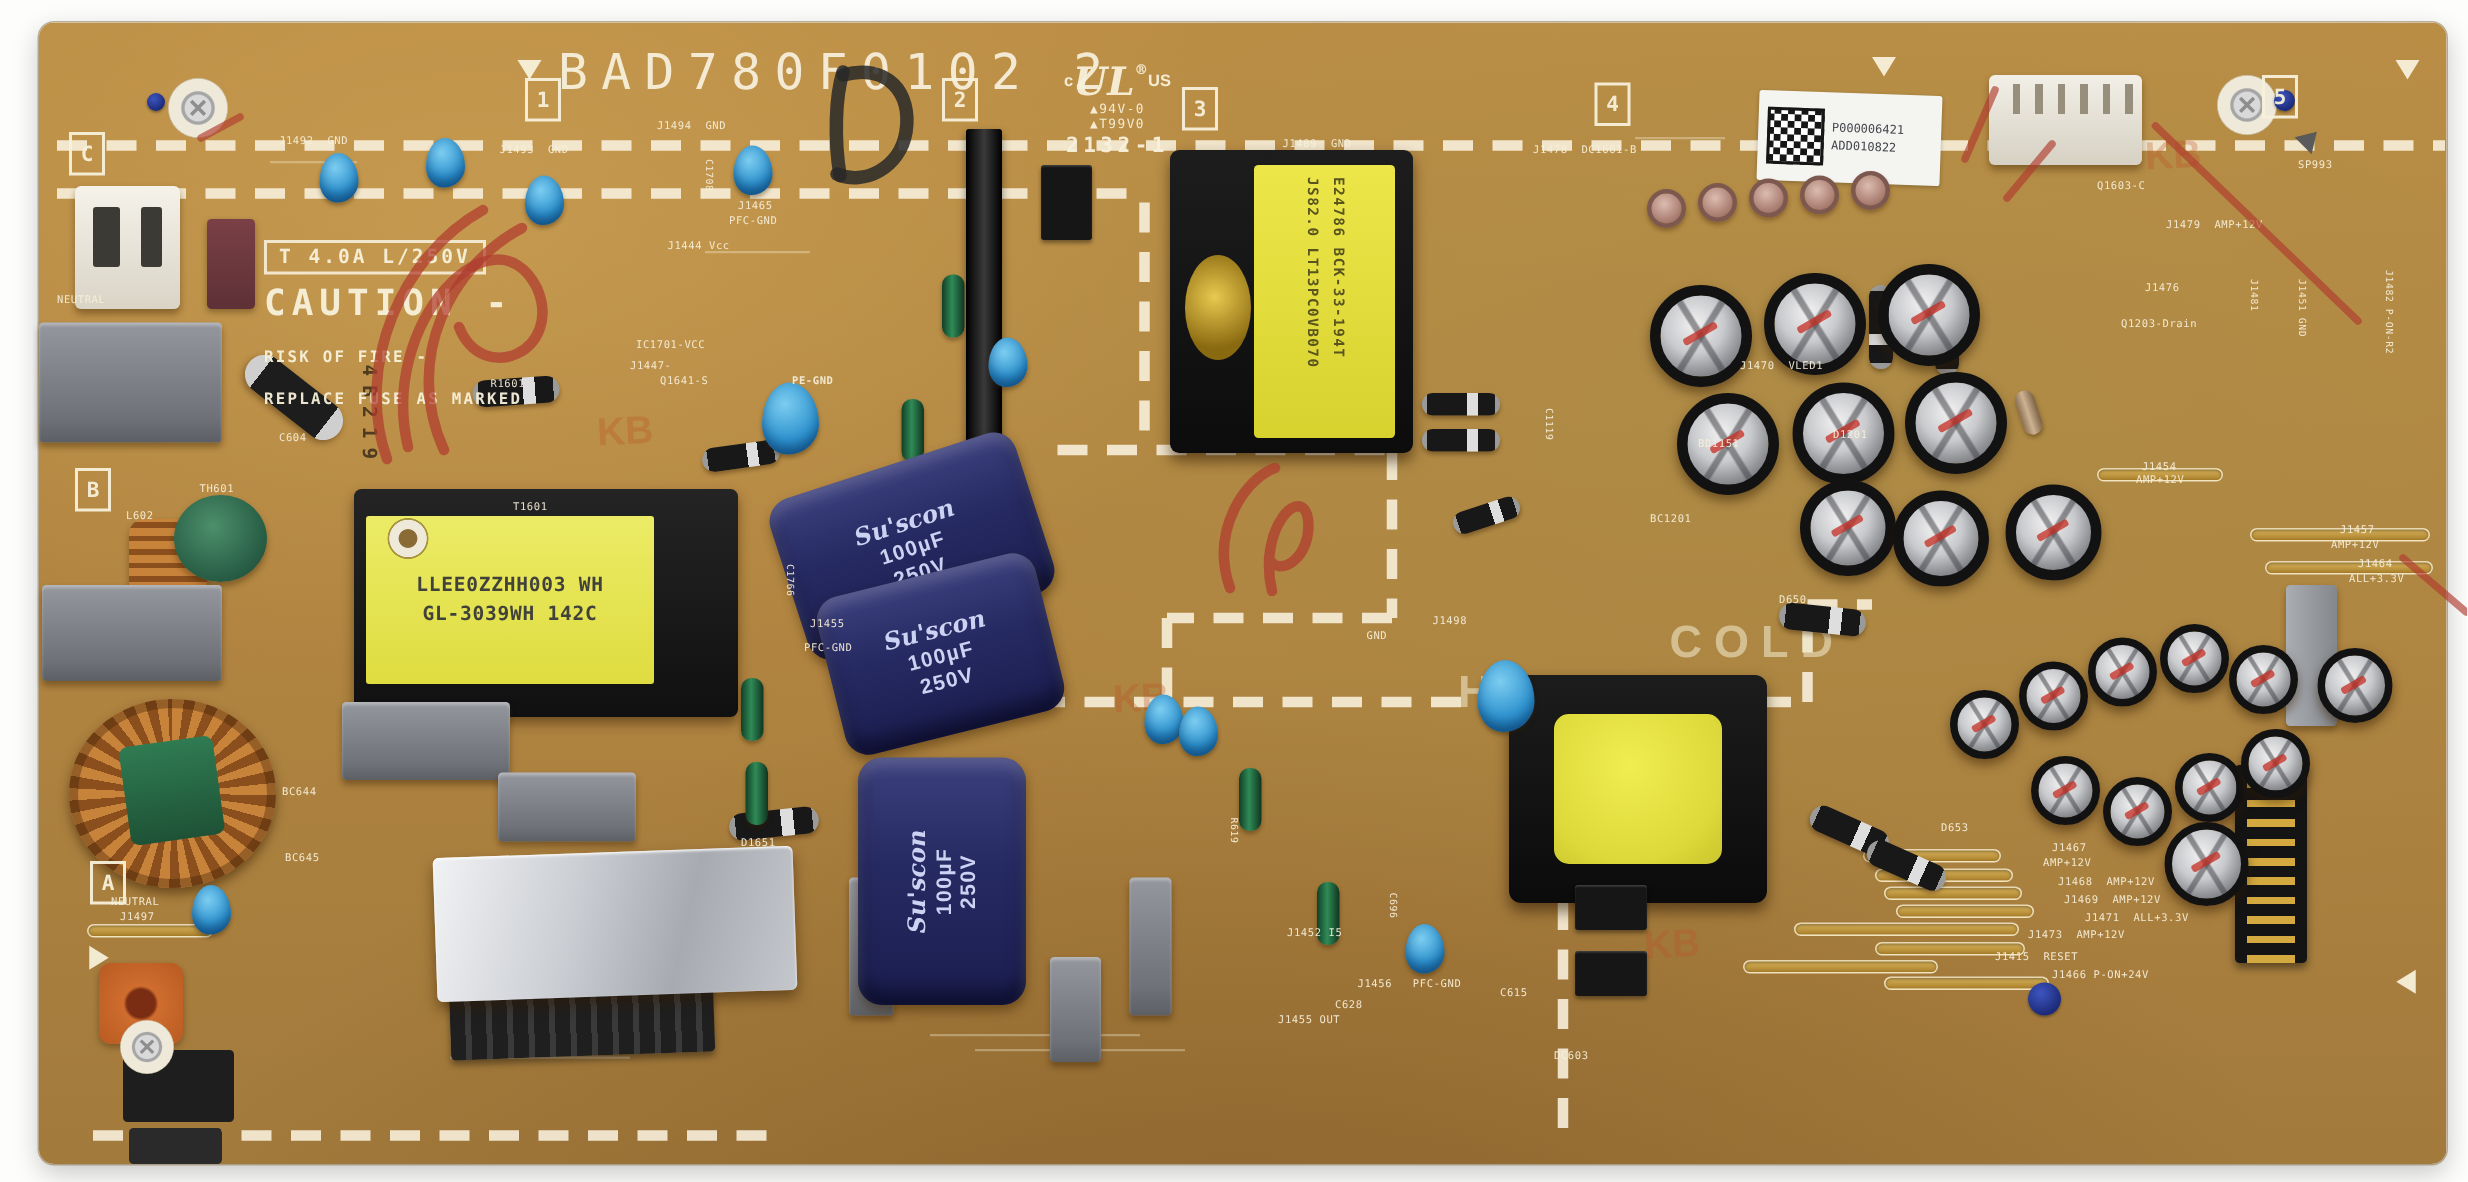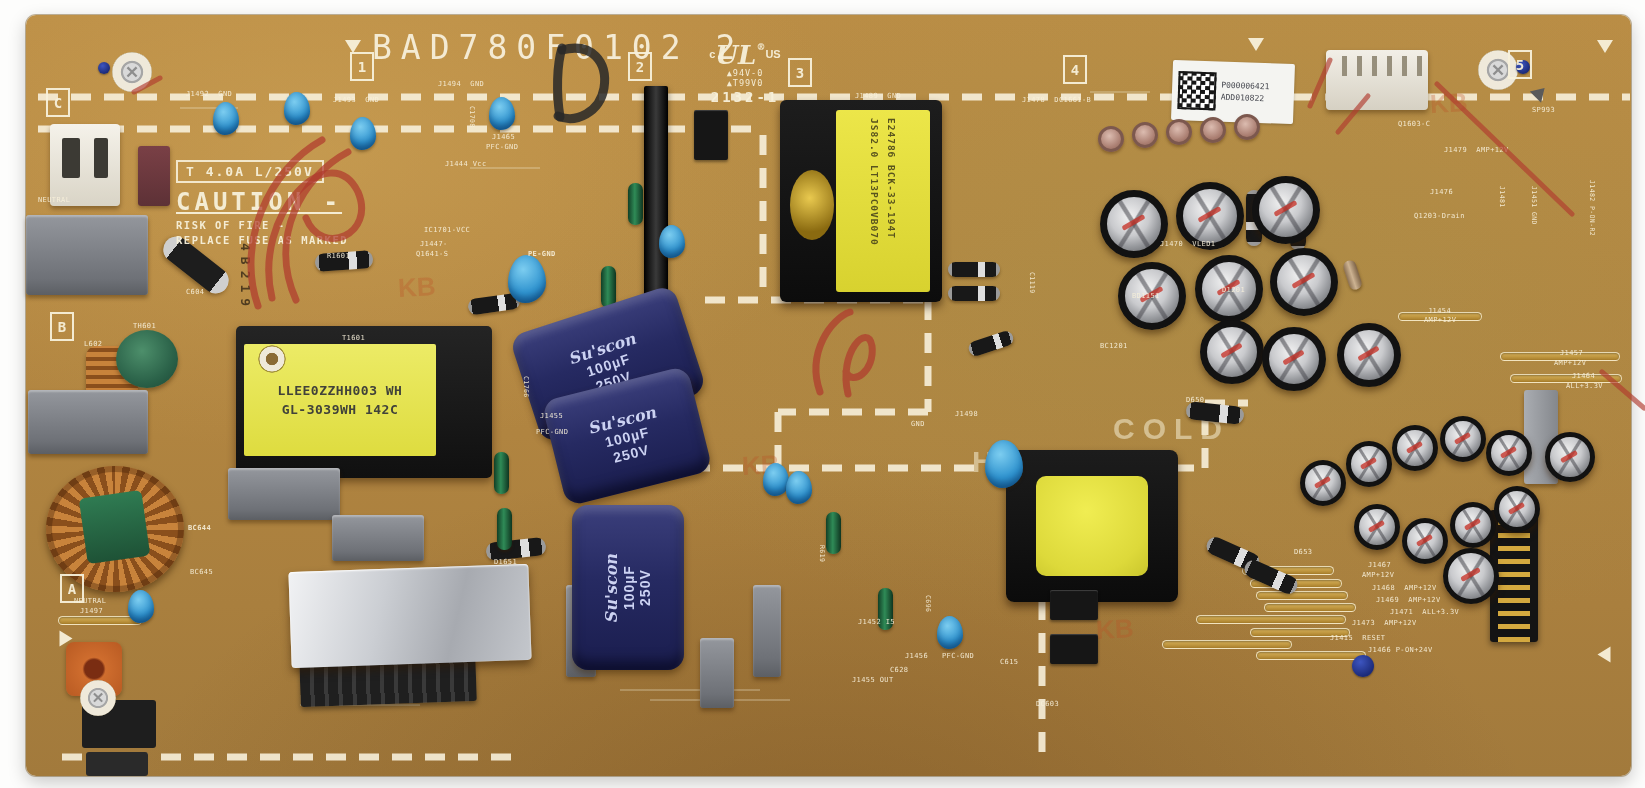--- a/index.html
+++ b/index.html
@@ -24,22 +24,22 @@
   .marker{width:20px;height:25px;border:2.5px solid rgba(247,240,218,.95);color:rgba(247,240,218,.95);
       font:bold 14px "DejaVu Sans Mono",monospace;display:flex;align-items:center;justify-content:center;z-index:22;}
   .wm{font:bold 26px "Liberation Sans",sans-serif;color:rgba(190,80,35,.30);transform:rotate(-3deg);z-index:6;}
   .title{left:372px;top:28px;font:500 33px "DejaVu Sans Mono",monospace;letter-spacing:9px;
       color:rgba(248,241,222,.93);z-index:8;white-space:pre;}
   .title .sfx{margin-left:26px;}
   .bigword{font:bold 30px "Liberation Sans",sans-serif;letter-spacing:8px;color:rgba(238,228,198,.60);z-index:8;}
   .caution{left:176px;top:160px;color:rgba(247,240,218,.95);z-index:22;}
   .caution .fusebox{display:inline-block;border:2px solid rgba(247,240,218,.9);padding:2px 8px;
       font:bold 13px "DejaVu Sans Mono",monospace;letter-spacing:2px;}
-  .caution .h1{font:bold 24px "DejaVu Sans Mono",monospace;letter-spacing:4px;margin-top:5px;text-decoration:underline;}
-  .caution .h2{font:bold 10.5px "DejaVu Sans Mono",monospace;letter-spacing:1.5px;margin-top:3px;}
+  .caution .h1{font:bold 24px "DejaVu Sans Mono",monospace;letter-spacing:4px;margin-top:5px;}
+  .caution .h2{font:bold 10.5px "DejaVu Sans Mono",monospace;letter-spacing:1.5px;margin-top:16px;}
   .datecode{left:238px;top:243px;writing-mode:vertical-rl;font:bold 13px "DejaVu Sans Mono",monospace;
       letter-spacing:6px;color:rgba(60,45,25,.85);z-index:8;}
   .ulblock{left:700px;top:42px;color:rgba(247,240,218,.95);z-index:8;text-align:center;width:90px;}
   .ulblock .row1{font:bold italic 26px "DejaVu Serif",serif;line-height:1;}
   .ulblock .cus{font:bold 11px "Liberation Sans",sans-serif;vertical-align:6px;}
   .ulblock .reg{font-size:9px;vertical-align:14px;}
   .ulblock .sm{font:8.5px "DejaVu Sans Mono",monospace;letter-spacing:1px;}
   .ulblock .code{font:bold 14px "DejaVu Sans Mono",monospace;letter-spacing:3px;margin-top:1px;}
   .toolblock{left:1540px;top:116px;color:rgba(247,240,218,.95);z-index:22;}
   .toolblock .tt{font:bold 12.5px "DejaVu Sans Mono",monospace;letter-spacing:2px;}
@@ -346,21 +346,21 @@
       <div class="sk" style="left: 186px; top: 90px;">J1492  GND</div>
       <div class="sk" style="left: 333px; top: 80px; margin-top: 16px;">J1493  GND</div>
       <div class="sk" style="left: 438px; top: 80px;">J1494  GND</div>
       <div class="sk" style="left: 855px; top: 92px;">J1489  GND</div>
       <div class="sk" style="left: 1022px; top: 96px;">J1478  DC1661-B</div>
       <div class="sk" style="left: 492px; top: 133px;">J1465</div>
       <div class="sk" style="left: 486px; top: 143px;">PFC-GND</div>
       <div class="sk" style="left: 445px; top: 160px;">J1444 Vcc</div>
       <div class="sk" style="left: 424px; top: 226px;">IC1701-VCC</div>
       <div class="sk" style="left: 420px; top: 240px;">J1447-</div>
-      <div class="sk" style="left: 416px; top: 250px;">Q1641-S</div>
+      <div class="sk" style="left: 440px; top: 250px;">Q1641-S</div>
       <div class="sk" style="left: 528px; top: 250px; font-weight: bold;">PE-GND</div>
       <div class="sk" style="left: 327px; top: 252px;">R1601</div>
       <div class="sk" style="left: 186px; top: 288px;">C604</div>
       <div class="sk" style="left: 133px; top: 322px;">TH601</div>
       <div class="sk" style="left: 342px; top: 334px;">T1601</div>
       <div class="sk" style="left: 84px; top: 340px;">L602</div>
       <div class="sk" style="left: 38px; top: 196px;">NEUTRAL</div>
       <div class="sk v" style="left: 468px; top: 106px;">C1708</div>
       <div class="sk" style="left: 540px; top: 412px;">J1455</div>
       <div class="sk" style="left: 536px; top: 428px;">PFC-GND</div>
@@ -398,21 +398,21 @@
       <div class="sk" style="left: 1376px; top: 596px;">J1469  AMP+12V</div>
       <div class="sk" style="left: 1390px; top: 608px;">J1471  ALL+3.3V</div>
       <div class="sk" style="left: 1352px; top: 619px;">J1473  AMP+12V</div>
       <div class="sk" style="left: 1330px; top: 634px;">J1415  RESET</div>
       <div class="sk" style="left: 1368px; top: 646px;">J1466 P-ON+24V</div>
       <div class="sk" style="left: 1398px; top: 120px;">Q1603-C</div>
       <div class="sk" style="left: 1532px; top: 106px;">SP993</div>
       <div class="sk v" style="left: 1498px; top: 186px;">J1481</div>
       <div class="sk v" style="left: 1530px; top: 186px;">J1451 GND</div>
       <div class="sk v" style="left: 1588px; top: 180px;">J1482 P-ON-R2</div>
-      <div class="sk" style="left: 188px; top: 524px; font-weight: bold;">BC644</div>
+      <div class="sk" style="left: 188px; top: 524px;">BC644</div>
       <div class="sk" style="left: 190px; top: 568px;">BC645</div>
       <div class="sk" style="left: 74px; top: 597px;">NEUTRAL</div>
       <div class="sk" style="left: 80px; top: 607px;">J1497</div>
       <div class="marker" style="left: 350px; top: 52px;">1</div>
       <div class="marker" style="left: 628px; top: 52px;">2</div>
       <div class="marker" style="left: 788px; top: 58px;">3</div>
       <div class="marker" style="left: 1063px; top: 55px;">4</div>
       <div class="marker" style="left: 1508px; top: 50px;">5</div>
       <div class="marker" style="left: 46px; top: 88px;">C</div>
       <div class="marker" style="left: 50px; top: 312px;">B</div>

